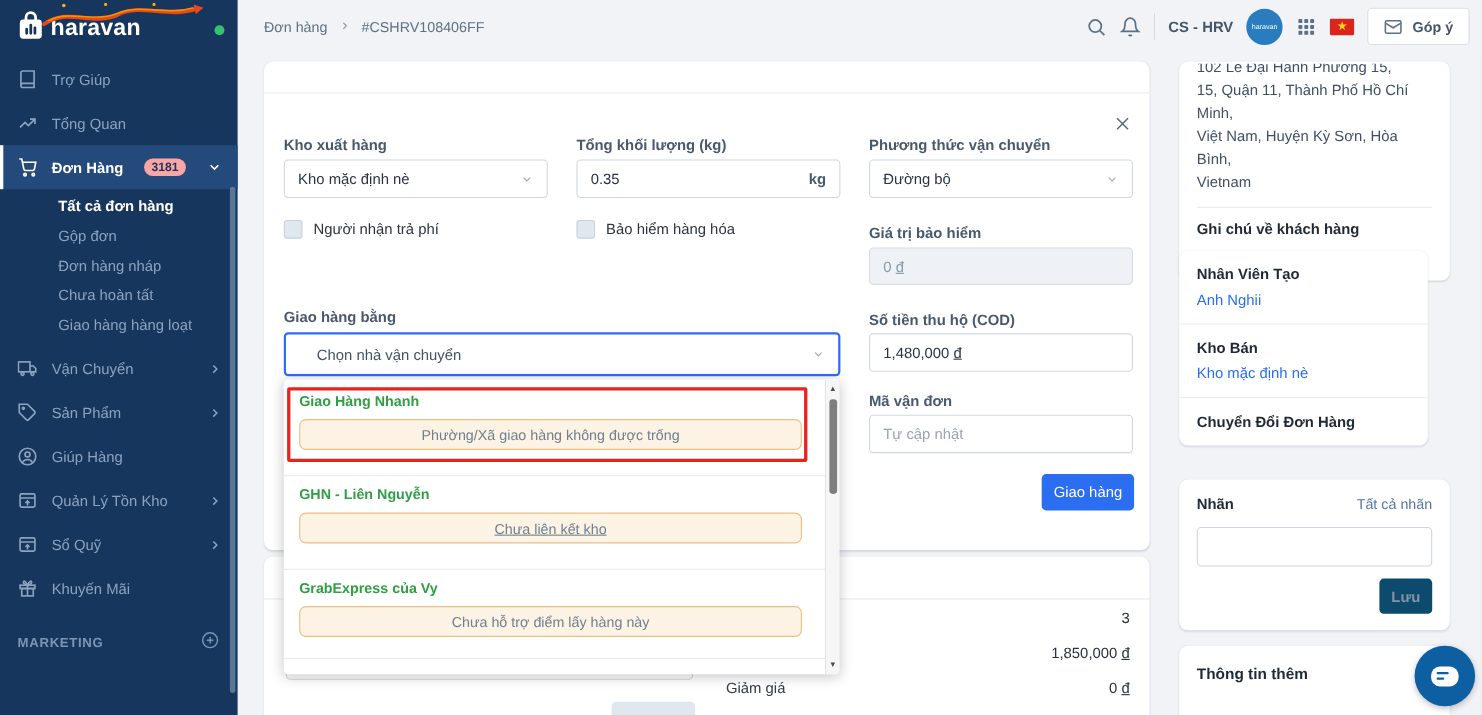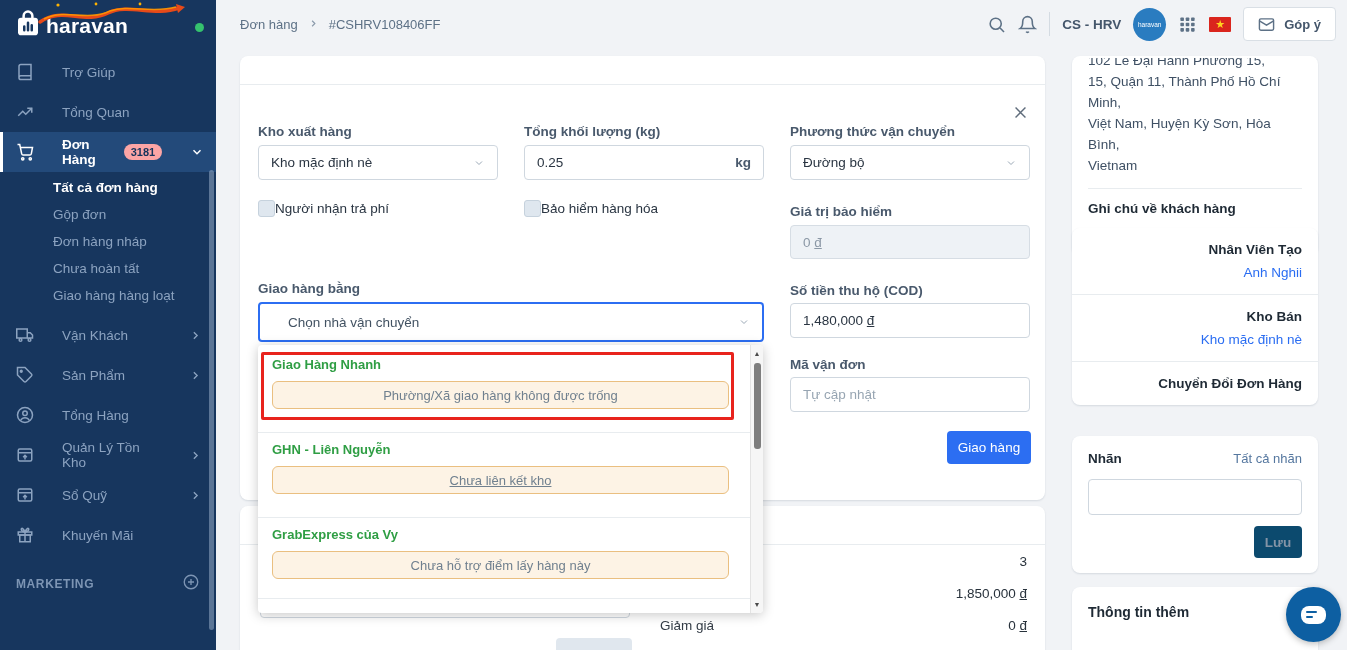--- a/index.html
+++ b/index.html
@@ -10,21 +10,21 @@
   *{box-sizing:border-box;margin:0;padding:0;}
   body{margin:0;background:#dfe3e8;font-family:"Liberation Sans","DejaVu Sans",sans-serif;}
   #app{position:relative;width:1347px;height:650px;overflow:hidden;background:#f1f3f6;}
 
   
   .sidebar{position:absolute;left:0;top:0;width:216px;height:650px;background:var(--sidebar-bg);z-index:20;}
   .logo-row{position:relative;height:52px;display:flex;align-items:center;padding-left:13px;}
   .logo-text{color:#fff;font-size:21px;font-weight:bold;letter-spacing:.2px;margin-left:3px;}
   .dragon{position:absolute;left:36px;top:2px;pointer-events:none;}
   .green-dot{position:absolute;right:12px;top:23px;width:9px;height:9px;border-radius:50%;background:#35c26e;}
-  .s-item{position:relative;height:40px;display:flex;align-items:center;gap:28px;padding:0 14px 0 16px;
+  .s-item{position:relative;height:40px;display:flex;align-items:center;gap:13px;padding:0 14px 0 16px;
           color:#8ca3c0;font-size:13.5px;cursor:pointer;}
   .s-item .s-ic{display:flex;width:18px;flex:none;}
   .s-item .chev{margin-left:auto;display:flex;}
   .s-item.active{background:#234a7a;color:#fff;font-weight:bold;}
   .s-item.active::before{content:"";position:absolute;left:0;top:0;bottom:0;width:3px;background:#fff;}
   .badge{margin-left:auto;background:#fca5a5;color:#16345c;font-size:11px;font-weight:bold;
          padding:1px 7px;border-radius:9px;line-height:14px;}
   .sub{padding:2px 0 6px;}
   .sub-item{height:27px;display:flex;align-items:center;padding-left:53px;color:#8ca3c0;font-size:13.5px;cursor:pointer;}
   .sub-item.active{color:#fff;font-weight:bold;}
@@ -53,21 +53,21 @@
   .divider{position:absolute;left:0;right:0;height:1px;background:#e8ecef;}
   .lbl{position:absolute;font-size:13.5px;font-weight:bold;color:#49596c;}
   .ctl{position:absolute;height:35px;border:1px solid #cfd7df;border-radius:4px;background:#fff;
        display:flex;align-items:center;padding:0 12px;font-size:13.5px;color:#2a3542;}
   .ctl.sel{justify-content:space-between;cursor:pointer;}
   .ctl.disabled{background:#eef2f6;border-color:#d6dde4;color:#8b98a6;}
   .ctl input{border:none;outline:none;width:100%;font:inherit;color:inherit;background:transparent;}
   .ctl input::placeholder{color:#97a5b2;}
   .unit{font-weight:bold;color:#49596c;}
   .chev-sm{display:flex;color:#9aa8b6;flex:none;}
-  .cb-row{position:absolute;display:flex;align-items:center;font-size:13.5px;color:#2a3542;}
+  .cb-row{position:absolute;display:flex;align-items:center;gap:10px;font-size:13.5px;color:#2a3542;}
   .cb{width:17px;height:17px;border-radius:3px;background:#dfe7ef;border:1px solid #c6d2dd;cursor:pointer;flex:none;}
   .x-btn{position:absolute;width:18px;height:18px;display:flex;color:#5f6c7b;cursor:pointer;}
   .btn-primary{position:absolute;background:var(--accent);color:#fff;border:none;border-radius:4px;
                font-size:13.5px;font-weight:500;cursor:pointer;font-family:inherit;}
 
   
   .dd{position:absolute;left:258px;top:345px;width:505px;height:268px;background:#fff;border-radius:4px;
       box-shadow:0 2px 12px rgba(0,0,0,.22);z-index:40;}
   .dd-name{position:absolute;left:14px;font-size:13px;font-weight:bold;color:var(--green);cursor:pointer;}
   .warnbox{position:absolute;left:14px;width:457px;height:28px;background:var(--warning-bg);
@@ -182,21 +182,21 @@
 
     <div class="s-item">
       <span class="s-ic">
           <svg width="18" height="18" viewBox="0 0 24 24" fill="none" stroke="currentColor" stroke-width="2">
             <rect x="1" y="4" width="14" height="12"></rect>
             <path d="M15 9h4l3 3v4h-7"></path>
             <circle cx="6" cy="18.5" r="1.8"></circle>
             <circle cx="18" cy="18.5" r="1.8"></circle>
           </svg>
         </span>
-      <span>Vận Khách</span>
+      <span>Vận Chuyển</span>
       <span class="chev">
           <svg width="13" height="13" viewBox="0 0 24 24" fill="none" stroke="currentColor" stroke-width="2.5">
             <path d="M9 6l6 6-6 6"></path>
           </svg>
         </span>
     </div>
 
     <div class="s-item">
       <span class="s-ic">
           <svg width="18" height="18" viewBox="0 0 24 24" fill="none" stroke="currentColor" stroke-width="2">
@@ -213,21 +213,21 @@
     </div>
 
     <div class="s-item">
       <span class="s-ic">
           <svg width="18" height="18" viewBox="0 0 24 24" fill="none" stroke="currentColor" stroke-width="2">
             <circle cx="12" cy="12" r="10"></circle>
             <circle cx="12" cy="9.5" r="3"></circle>
             <path d="M6.3 19a6.5 6.5 0 0 1 11.4 0"></path>
           </svg>
         </span>
-      <span>Tổng Hàng</span>
+      <span>Giúp Hàng</span>
     </div>
 
     <div class="s-item">
       <span class="s-ic">
           <svg width="18" height="18" viewBox="0 0 24 24" fill="none" stroke="currentColor" stroke-width="2">
             <rect x="3" y="4" width="18" height="16" rx="2"></rect>
             <path d="M3 9h18M12 18v-5M9.5 15l2.5-2.5L14.5 15"></path>
           </svg>
         </span>
       <span>Quản Lý Tồn Kho</span>
@@ -339,21 +339,21 @@
       <span>Kho mặc định nè</span>
       <span class="chev-sm">
           <svg width="12" height="12" viewBox="0 0 24 24" fill="none" stroke="currentColor" stroke-width="2">
             <path d="M6 9l6 6 6-6"></path>
           </svg>
         </span>
     </div>
 
     <div class="lbl" style="left:284px;top:68px;">Tổng khối lượng (kg)</div>
     <div class="ctl" style="left:284px;top:89px;width:240px;justify-content:space-between;">
-      <span>0.25</span>
+      <span>0.35</span>
       <span class="unit">kg</span>
     </div>
 
     <div class="lbl" style="left:550px;top:68px;">Phương thức vận chuyển</div>
     <div class="ctl sel" style="left:550px;top:89px;width:240px;">
       <span>Đường bộ</span>
       <span class="chev-sm">
           <svg width="12" height="12" viewBox="0 0 24 24" fill="none" stroke="currentColor" stroke-width="2">
             <path d="M6 9l6 6 6-6"></path>
           </svg>
@@ -454,21 +454,21 @@
           <span>102 Lê Đại Hành Phường 15, Phường</span>
         </div>
       <div class="addr">15, Quận 11, Thành Phố Hồ Chí Minh,</div>
       <div class="addr">Việt Nam, Huyện Kỳ Sơn, Hòa Bình,</div>
       <div class="addr">Vietnam</div>
       <div class="rp-div"></div>
       <div class="rp-title">Ghi chú về khách hàng</div>
       <div class="note-empty">Không có ghi chú</div>
     </section>
 
-    <section class="card" style="left:1072px;top:228px;width:246px;text-align:right;">
+    <section class="card" style="left:1072px;top:228px;width:226px;">
       <div class="sect">
         <div class="rp-title">Nhân Viên Tạo</div>
         <div class="val">Anh Nghii</div>
       </div>
       <div class="hline"></div>
       <div class="sect">
         <div class="rp-title">Kho Bán</div>
         <div class="val">Kho mặc định nè</div>
       </div>
       <div class="hline"></div>

